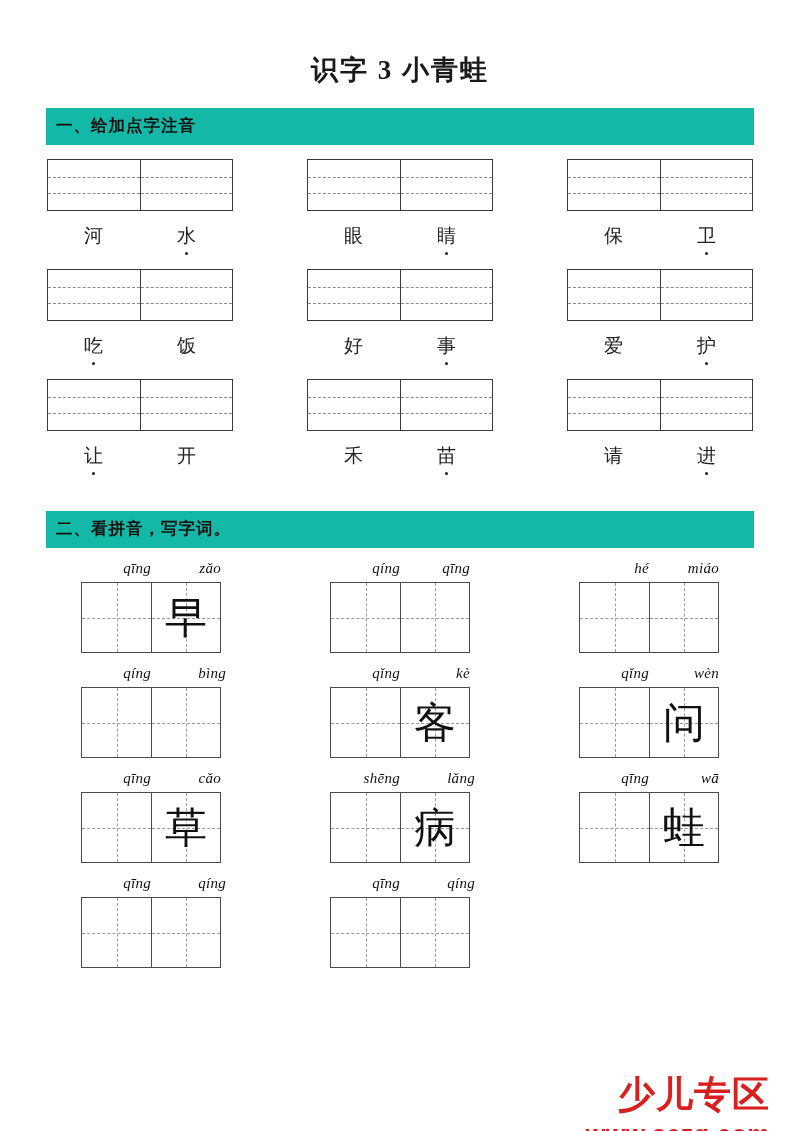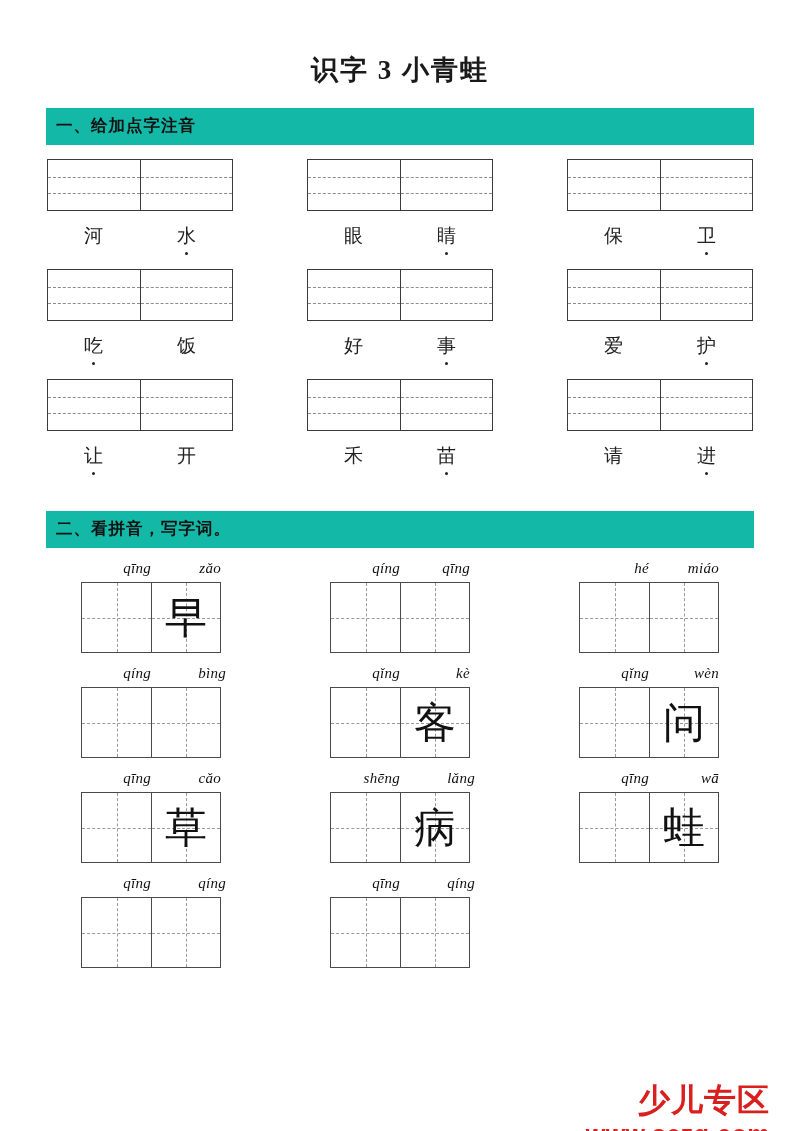--- a/index.html
+++ b/index.html
@@ -176,25 +176,25 @@
     color: #111;
   }
   .watermark {
     position: absolute;
     right: 30px;
     bottom: 36px;
     text-align: right;
     line-height: 1;
   }
   .wm-top {
-    font-size: 32px;
+    font-size: 37px;
     font-weight: bold;
     color: #d9201f;
     letter-spacing: 1px;
-    font-family: Liberation Serif, serif;
+    font-family: Liberation Mono, monospace;
   }
   .wm-bottom {
     margin-top: 6px;
     font-size: 25px;
     font-weight: bold;
     color: #d9201f;
     letter-spacing: 0.5px;
     font-family: "Liberation Sans", sans-serif;
   }
 </style>

